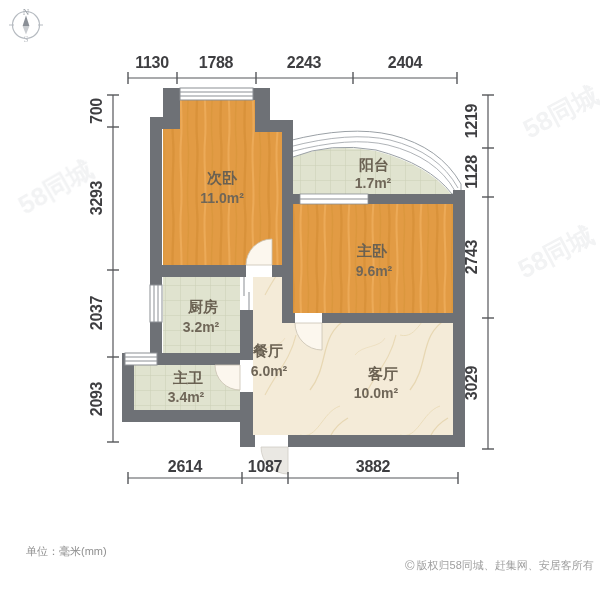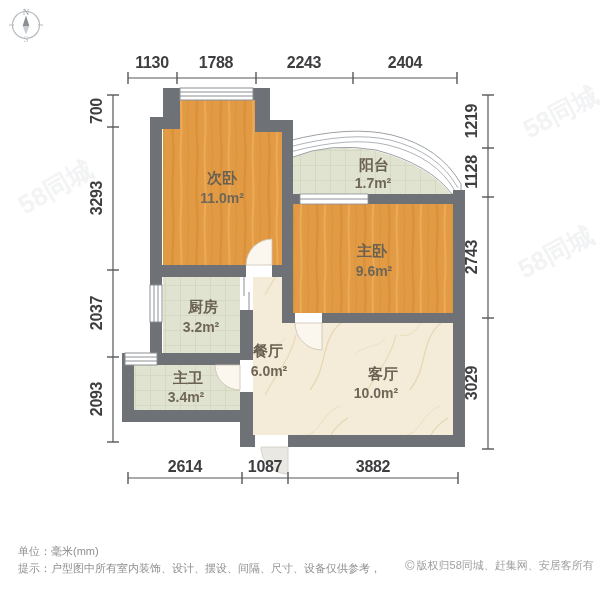--- a/index.html
+++ b/index.html
@@ -8,21 +8,21 @@
   svg{position:absolute;left:0;top:0;}
   .rname{font:bold 15px "Liberation Sans",sans-serif;fill:#6a6152;text-anchor:middle;}
   .rarea{font:bold 14px "Liberation Sans",sans-serif;fill:#6f6658;text-anchor:middle;}
   .dim{font:bold 16px "Liberation Sans",sans-serif;fill:#3e3e41;text-anchor:middle;letter-spacing:-0.3px;}
   .dimline{stroke:#55565a;stroke-width:1.2;}
   .tick{stroke:#55565a;stroke-width:1.4;}
   .winline{stroke:#8b8f94;stroke-width:1;}
   .door{fill:#fcf7ee;stroke:#c9c2b2;stroke-width:0.8;}
   .doorout{fill:#eae8e3;stroke:#cfccc4;stroke-width:0.8;}
   .wm{font:bold 26px "Liberation Sans",sans-serif;fill:#5a6472;text-anchor:middle;}
-  .footer-line{position:absolute;left:18px;color:#8f8f8f;font-size:11px;line-height:16px;white-space:nowrap;}
+  .footer-line{position:absolute;left:26px;color:#8f8f8f;font-size:11px;line-height:16px;white-space:nowrap;}
   .copyright{position:absolute;left:405px;top:558px;color:#9f9f9f;font-size:11px;white-space:nowrap;}
   .copyright .sym{font-size:13px;vertical-align:-1px;margin-right:2px;}
 </style>
 </head>
 <body>
 
 <div id="stage">
 
 <svg width="600" height="530" viewBox="0 0 600 530">
   <defs>
@@ -197,16 +197,15 @@
     <line x1="242" y1="472" x2="242" y2="484" class="tick"></line>
     <line x1="288" y1="472" x2="288" y2="484" class="tick"></line>
     <line x1="458" y1="472" x2="458" y2="484" class="tick"></line>
     <text class="dim" x="185" y="472">2614</text>
     <text class="dim" x="265" y="472">1087</text>
     <text class="dim" x="373" y="472">3882</text>
   </g>
 </svg>
 
 <div class="footer-line" style="top:543px">单位：毫米(mm)</div>
-<div class="footer-line" style="top:560px">提示：户型图中所有室内装饰、设计、摆设、间隔、尺寸、设备仅供参考，</div>
 <div class="copyright"><span class="sym">©</span><span>版权归58同城、赶集网、安居客所有</span></div>
 
 </div>
 
 </body></html>

